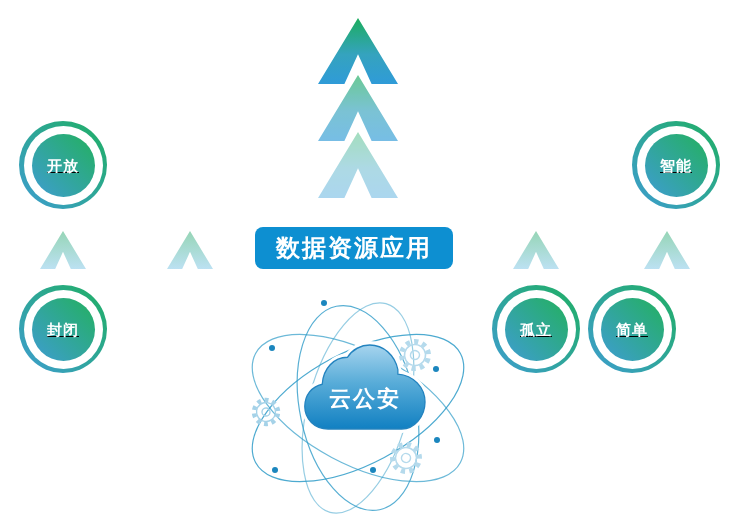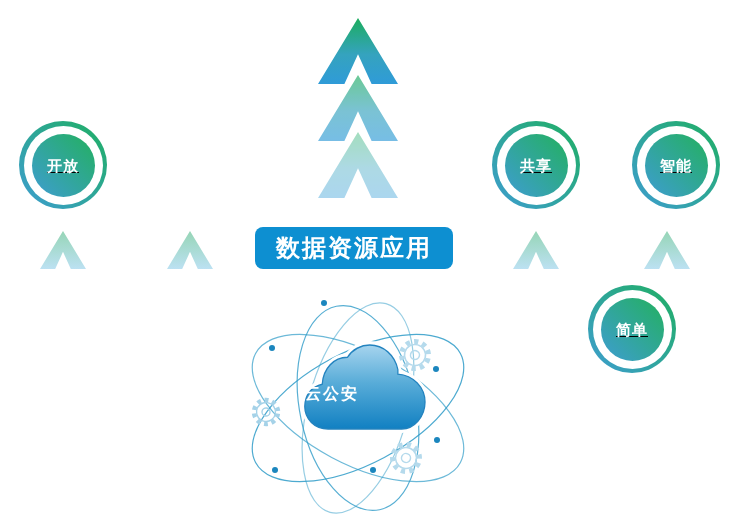--- a/index.html
+++ b/index.html
@@ -30,22 +30,22 @@
     position:absolute;left:255px;top:227px;width:198px;height:42px;border-radius:8px;
     background:#0D8FD1;display:flex;align-items:center;justify-content:center;
   }
   .center-box span{color:#ffffff;font-size:24px;font-weight:bold;letter-spacing:2px;}
   
   .big-arrows{position:absolute;left:318px;top:18px;}
   .col-chevron{position:absolute;top:231px;}
   
   .cloud-svg{position:absolute;left:235px;top:293px;}
   .cloud-label{
-    position:absolute;left:305px;top:384px;width:120px;
-    color:#ffffff;font-size:16px;font-weight:bold;letter-spacing:2px;
+    position:absolute;left:305px;top:384px;width:120px;text-align:center;
+    color:#ffffff;font-size:22px;font-weight:bold;letter-spacing:2px;
   }
   .defs-holder{position:absolute;width:0;height:0;overflow:hidden;}
 </style>
 </head>
 <body>
 
 <div class="stage">
 
   <svg class="defs-holder" aria-hidden="true">
     <defs>
@@ -75,27 +75,20 @@
     <use href="#chev" x="0" y="0" width="80" height="66" fill="url(#gradArrow)"></use>
   </svg>
 
   <div class="circle" style="left:19px;top:121px;">
     <div class="gap">
         <div class="core">
       <span>开放</span>
     </div>
       </div>
   </div>
-  <div class="circle" style="left:492px;top:121px;">
-    <div class="gap">
-        <div class="core">
-      <span>共享</span>
-    </div>
-      </div>
-  </div>
   <div class="circle" style="left:632px;top:121px;">
     <div class="gap">
         <div class="core">
       <span>智能</span>
     </div>
       </div>
   </div>
 
   <svg class="col-chevron" style="left:40px;" width="46" height="38">
     <use href="#chev" x="0" y="0" width="46" height="38" fill="url(#gradArrowLight)"></use>
@@ -107,20 +100,34 @@
     <use href="#chev" x="0" y="0" width="46" height="38" fill="url(#gradArrowLight)"></use>
   </svg>
   <svg class="col-chevron" style="left:644px;" width="46" height="38">
     <use href="#chev" x="0" y="0" width="46" height="38" fill="url(#gradArrowLight)"></use>
   </svg>
 
   <div class="center-box">
     <span>数据资源应用</span>
   </div>
 
+  <div class="circle" style="left:19px;top:285px;">
+    <div class="gap">
+        <div class="core">
+      <span>封闭</span>
+    </div>
+      </div>
+  </div>
+  <div class="circle" style="left:492px;top:285px;">
+    <div class="gap">
+        <div class="core">
+      <span>孤立</span>
+    </div>
+      </div>
+  </div>
   <div class="circle" style="left:588px;top:285px;justify-content:center;">
     <div class="gap">
         <div class="core">
       <span>简单</span>
     </div>
       </div>
   </div>
 
   <svg class="cloud-svg" width="246" height="226" viewBox="0 0 246 226">
 

